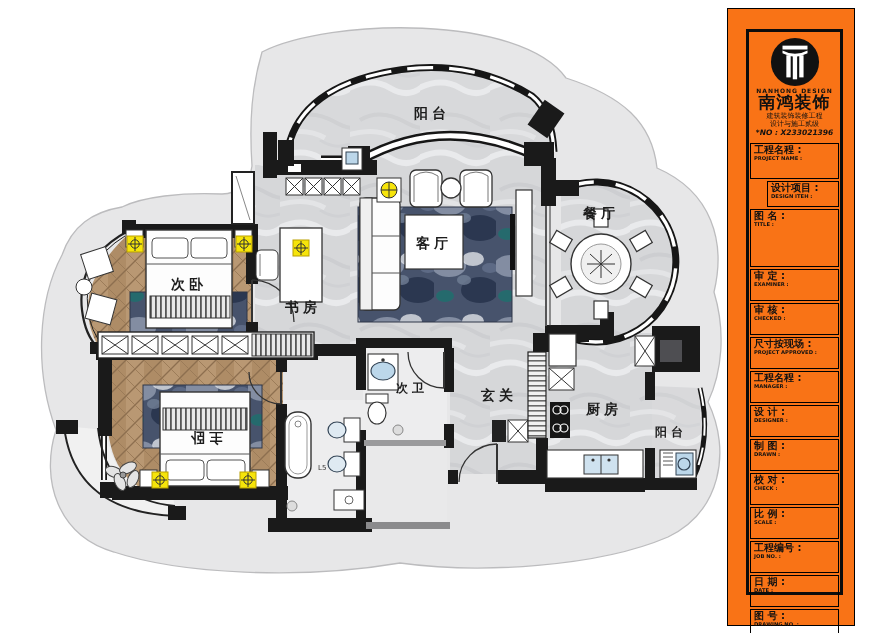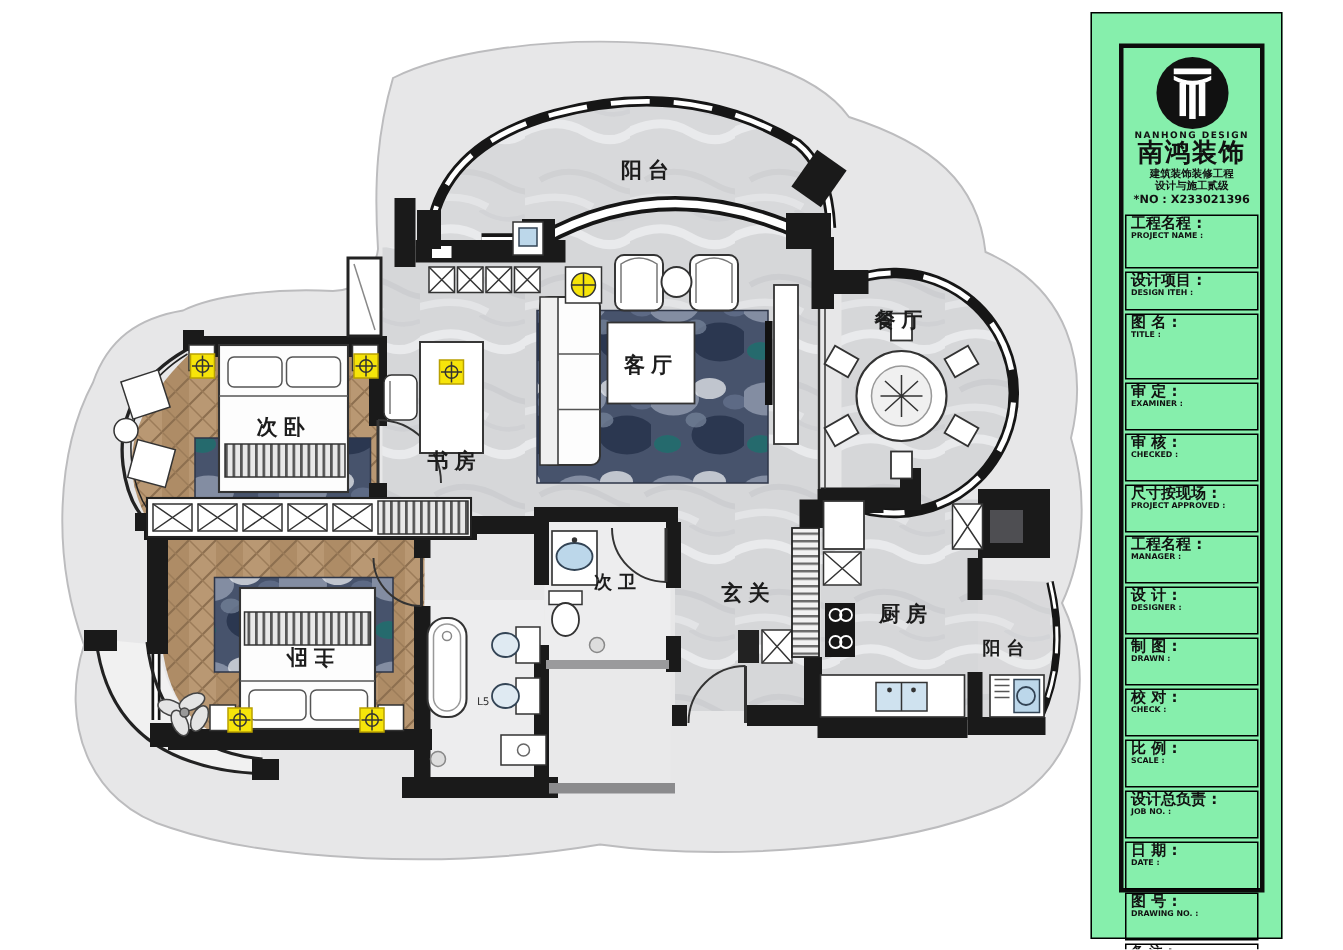--- a/index.html
+++ b/index.html
@@ -9,42 +9,42 @@
   }
   .plan-wrap{position:absolute;left:0;top:0;width:727px;height:633px;}
   svg text{font-family:"DejaVu Sans",sans-serif;}
   .room-label{font-size:14px;font-weight:bold;fill:#1c1c1c;letter-spacing:4px;}
   .room-label.small{font-size:12px;}
   .tiny-label{font-size:7px;fill:#333;}
 
   
   .tb-outer{
     position:absolute;left:727px;top:8px;width:126px;height:616px;
-    border:1px solid #000;background:#86efac;
+    border:1px solid #000;background:#f97316;
   }
   .tb{
     position:absolute;left:18px;top:20px;width:97px;height:566px;
     border:3px solid #0c0c0c;box-sizing:border-box;
     display:flex;flex-direction:column;padding:1px;
   }
   .tb-row{
     border:1px solid #000;margin-top:2px;padding:1px 3px 0 3px;
     box-sizing:border-box;flex:0 0 auto;overflow:hidden;line-height:1.05;
   }
   .tb-row:first-child{margin-top:0;}
   .tb-row .cn{font-size:10px;font-weight:bold;letter-spacing:0px;white-space:nowrap;}
   .tb-row .en{font-size:5.5px;font-weight:bold;transform:scale(.95);transform-origin:left top;white-space:nowrap;}
   .h-logo{height:108px;border:none;margin-top:0;padding:0;text-align:center;}
-  .h1{height:36px;} .h2{height:26px;} .h3{height:44px;} .hs{height:32px;}
+  .h1{height:36px;} .h2{height:26px;margin-left:17px;} .h3{height:58px;} .hs{height:32px;}
   .h-notes{height:70px;} .h-hot{height:17px;display:flex;align-items:center;}
   .logo-circle{margin:4px auto 0 auto;width:50px;height:50px;display:block;}
   .logo-en{font-size:6px;font-weight:bold;letter-spacing:1px;margin-top:1px;}
   .logo-cn{font-size:17px;font-weight:bold;letter-spacing:1px;margin-top:0px;}
-  .logo-cert{font-size:7px;font-weight:bold;line-height:1.15;}
-  .logo-no{font-size:7.5px;font-weight:bold;margin-top:1px;}
+  .logo-cert{font-size:7px;font-weight:normal;line-height:1.15;}
+  .logo-no{font-size:7.5px;font-weight:bold;margin-top:1px;font-style:italic;}
   .notes-label{font-size:9px;font-weight:bold;}
   .notes-line{font-size:6.3px;font-weight:bold;line-height:1.18;white-space:nowrap;}
   .notes-tiny{font-size:4.5px;font-weight:bold;margin-top:1px;white-space:nowrap;}
   .hotline{font-size:8.2px;font-weight:bold;white-space:nowrap;}
 </style>
 </head>
 <body>
 
 <div class="sheet">
 
@@ -478,21 +478,21 @@
       </div>
       <div class="tb-row hs">
         <div class="cn">校 对 :</div>
         <div class="en">CHECK :</div>
       </div>
       <div class="tb-row hs">
         <div class="cn">比 例 :</div>
         <div class="en">SCALE :</div>
       </div>
       <div class="tb-row hs">
-        <div class="cn">设计总负责 :</div>
+        <div class="cn">工程编号 :</div>
         <div class="en">JOB NO. :</div>
       </div>
       <div class="tb-row hs">
         <div class="cn">日 期 :</div>
         <div class="en">DATE :</div>
       </div>
       <div class="tb-row hs">
         <div class="cn">图 号 :</div>
         <div class="en">DRAWING NO. :</div>
       </div>

